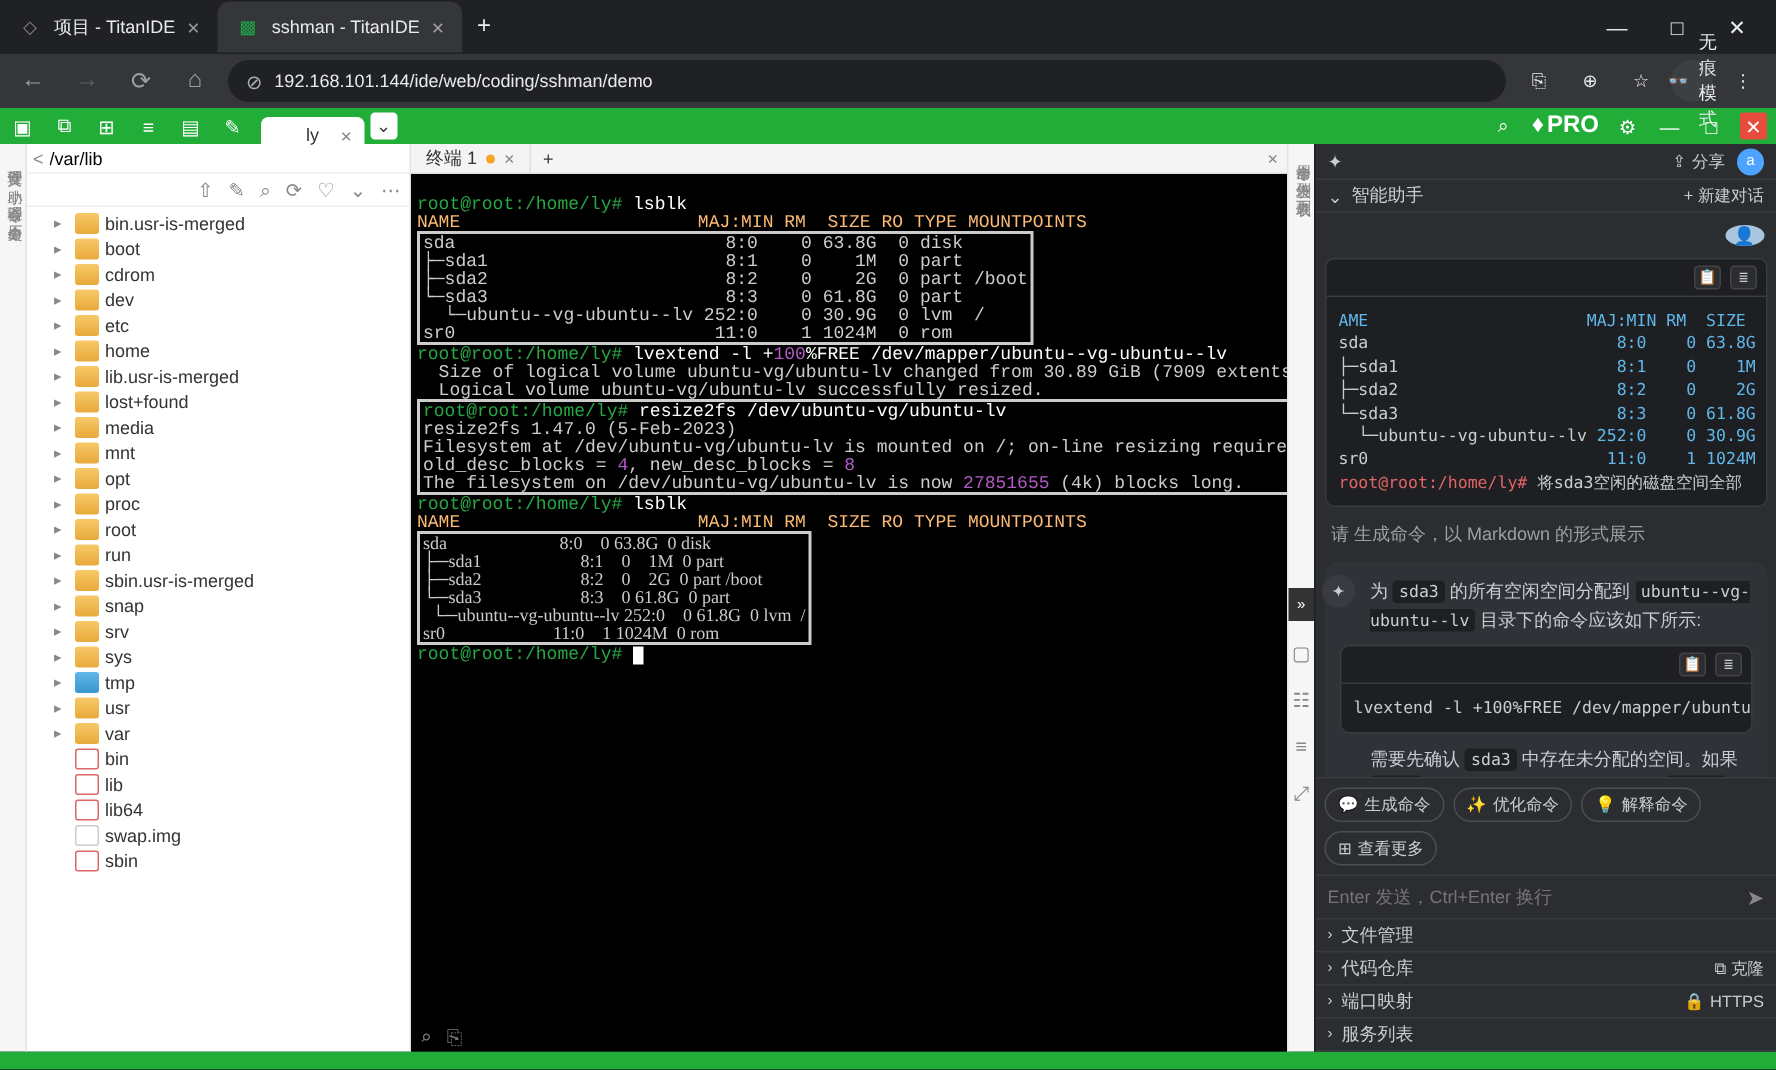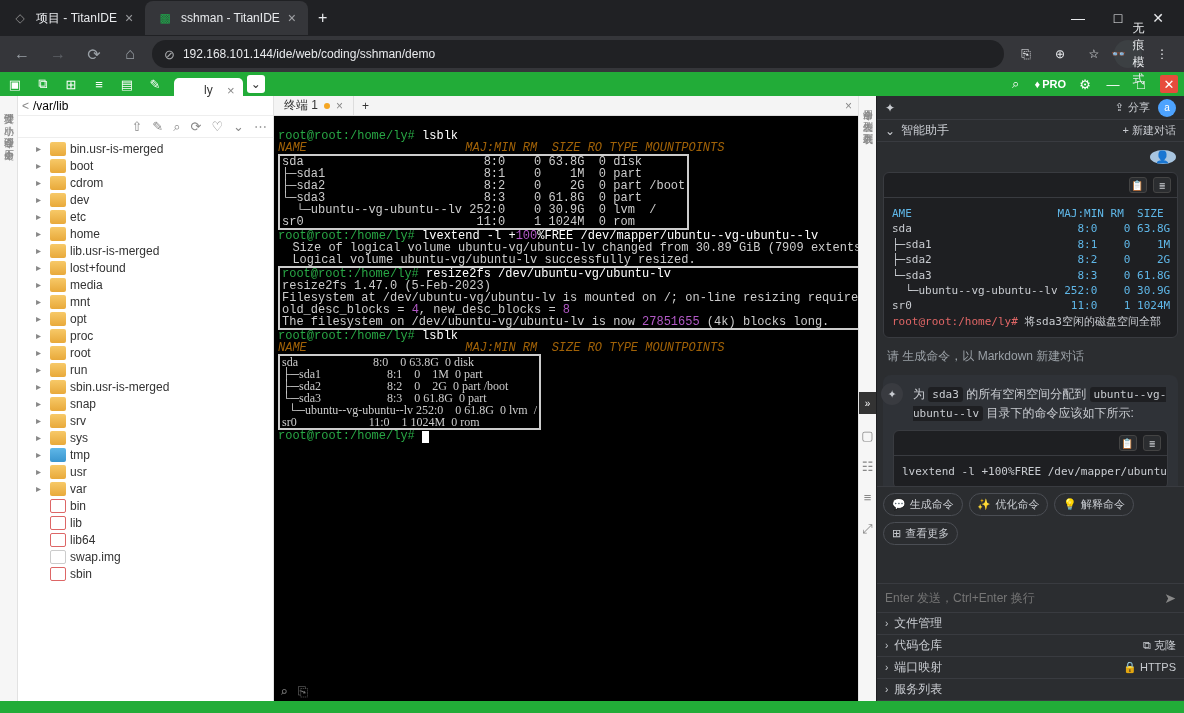--- a/index.html
+++ b/index.html
@@ -22,21 +22,21 @@
 .right-icons span { width: 28px; height: 28px; display: flex; align-items: center; justify-content: center; color: #e8eaed; cursor: pointer; }
 .incognito-pill { background: #3c4043; border-radius: 14px; padding: 3px 10px; display: flex; align-items: center; gap: 6px; font-size: 12px; }
 
 .ide-toolbar { height: 24px; background: #22ac38; display: flex; align-items: center; padding: 0 6px; gap: 10px; color: #fff; }
 .ide-toolbar .tb-icon { width: 18px; height: 18px; display: flex; align-items: center; justify-content: center; cursor: pointer; font-size: 13px; }
 .ide-toolbar .spacer { flex: 1; }
 .ide-tab-host { background: #22ac38; display: flex; align-items: center; height: 24px; }
 .ide-tab { background: #fff; color: #333; height: 24px; border-radius: 5px 5px 0 0; display: flex; align-items: center; padding: 0 30px 0 30px; gap: 30px; position: relative; margin-top: 12px; }
 .ide-tab .close { position: absolute; right: 8px; font-size: 13px; color: #888; cursor: pointer; }
 .tab-dropdown { background: #fff; color: #333; border-radius: 3px; width: 18px; height: 18px; display: flex; align-items: center; justify-content: center; margin-left: 4px; cursor: pointer; }
-.pro-badge { color: #fff; font-weight: bold; font-size: 11px; display: flex; align-items: center; gap: 2px;}
+.pro-badge { color: #fff; font-weight: bold; font-size: 16px; display: flex; align-items: center; gap: 2px;}
 .pro-badge::before { content: "♦"; }
 
 .main-row { display: flex; height: calc(713px - 36px - 36px - 24px - 12px); }
 .left-strip { width: 18px; background: #f6f6f6; border-right: 1px solid #e2e2e2; color: #888; display: flex; flex-direction: column; align-items: center; padding-top: 4px; font-size: 10px; }
 .left-strip div { writing-mode: vertical-rl; margin: 6px 0; cursor: pointer; }
 
 .filetree-panel { width: 256px; background: #fff; color: #333; display: flex; flex-direction: column; border-right: 1px solid #e2e2e2; }
 .path-row { height: 20px; border-bottom: 1px solid #eee; display: flex; align-items: center; padding: 0 4px; gap: 4px; font-size: 12px; }
 .path-input { flex: 1; border: none; outline: none; font-size: 12px; }
 .ft-toolbar { height: 22px; display: flex; align-items: center; justify-content: flex-end; gap: 10px; padding: 0 6px; color: #888; border-bottom: 1px solid #eee; }
@@ -54,21 +54,21 @@
 .term-tabs { height: 20px; background: #f4f4f4; display: flex; align-items: center; color: #333; font-size: 12px; border-bottom: 1px solid #ddd; }
 .term-tab { padding: 0 10px; height: 100%; display: flex; align-items: center; gap: 6px; border-right: 1px solid #ddd; cursor: pointer; }
 .term-tab .dot { width: 6px; height: 6px; border-radius: 50%; background: #f5a623; }
 .term-tab .x { color: #888; }
 .term-plus { padding: 0 8px; cursor: pointer; }
 .term-tabs .close-right { margin-left: auto; padding: 0 6px; color: #888; cursor: pointer; }
 
 .terminal { flex: 1; background: #000; color: #ccc; font-family: "Consolas","Courier New",monospace; font-size: 12px; line-height: 1.0; padding: 2px 4px; white-space: pre; overflow: hidden; position: relative; }
 .terminal .prompt { color: #28a745; }
 .terminal .cmd { color: #fff; }
-.terminal .hdr { color: #a16207; font-style: italic; }
+.terminal .hdr { color: #fdba74; }
 .terminal .num { color: #b259c6; }
 .terminal .box { border: 2px solid; padding: 0 2px; display: inline-block; }
 .box-yellow { border-color: #d4b12f; }
 .box-green { border-color: #1fa84a; }
 .box-red { border-color: #d13a2e; font-family: Liberation Serif, serif; }
 .cursor-block { display: inline-block; width: 7px; height: 12px; background: #fff; vertical-align: text-bottom; }
 .term-bottom-icons { position: absolute; bottom: 2px; left: 6px; display: flex; gap: 10px; color: #777; font-size: 13px; }
 
 .right-strip { width: 18px; background: #f6f6f6; border-left: 1px solid #e2e2e2; color: #888; display: flex; flex-direction: column; align-items: center; font-size: 10px; }
 .right-strip div { writing-mode: vertical-rl; margin: 6px 0; cursor: pointer; }
@@ -93,21 +93,21 @@
 .codeblock .promptc { color: #e06666; }
 
 .assistant-msg { background: #2f3237; border-radius: 8px; padding: 10px; position: relative; }
 .assistant-msg .bot-icon { position: absolute; left: -2px; top: 8px; width: 22px; height: 22px; border-radius: 50%; background: #393b40; display: flex; align-items: center; justify-content: center; font-size: 11px; }
 .assistant-msg .msg-content { margin-left: 20px; font-size: 12px; line-height: 1.5; word-break: break-all; }
 .inline-code { background: #1e1f22; padding: 1px 4px; border-radius: 3px; font-family: Consolas, monospace; font-size: 11px; }
 
 .action-buttons { display: flex; gap: 6px; padding: 6px; flex-wrap: wrap; border-top: 1px solid #393b40; }
 .action-btn { border: 1px solid #4b4e54; border-radius: 12px; padding: 3px 8px; display: flex; align-items: center; gap: 4px; font-size: 11px; cursor: pointer; background: #2b2d30; }
 
-.chat-input { border-top: 1px solid #393b40; padding: 6px 8px; display: flex; align-items: center; background: #2b2d30; margin-top: 32px; }
+.chat-input { border-top: 1px solid #393b40; padding: 6px 8px; display: flex; align-items: center; background: #2b2d30; }
 .chat-input input { flex: 1; background: transparent; border: none; outline: none; color: #c9ccd1; font-size: 12px; }
 .send-btn { color: #888; font-size: 14px; cursor: pointer; }
 
 .accordion { border-top: 1px solid #393b40; }
 .acc-item { height: 22px; display: flex; align-items: center; padding: 0 8px; border-bottom: 1px solid #393b40; cursor: pointer; font-size: 12px; }
 .acc-item .caret { margin-right: 6px; font-size: 10px; }
 .acc-item .right-label { margin-left: auto; font-size: 11px; display: flex; align-items: center; gap: 4px; }
 
 .statusbar { height: 12px; background: #22ac38; }
 </style>
@@ -415,21 +415,21 @@
         </div>
         <div class="cb-content"><span class="numc">AME                      MAJ:MIN RM  SIZE</span>
 sda                         <span class="numc">8:0</span>    <span class="numc">0 63.8G</span>
 ├─sda1                      <span class="numc">8:1</span>    <span class="numc">0    1M</span>
 ├─sda2                      <span class="numc">8:2</span>    <span class="numc">0    2G</span>
 └─sda3                      <span class="numc">8:3</span>    <span class="numc">0 61.8G</span>
   └─ubuntu--vg-ubuntu--lv <span class="numc">252:0</span>    <span class="numc">0 30.9G</span>
 sr0                        <span class="numc">11:0</span>    <span class="numc">1 1024M</span>
 <span class="promptc">root@root:/home/ly#</span> 将sda3空闲的磁盘空间全部</div>
       </div>
-      <div style="color:#9aa0a6;padding:2px 4px;">请 生成命令，以 Markdown 新建对话</div>
+      <div style="color:#9aa0a6;padding:2px 4px;">请 生成命令，以 Markdown 的形式展示</div>
 
       <div class="assistant-msg">
         <span class="bot-icon">✦</span>
         <div class="msg-content">
           <span>为 </span><span class="inline-code">sda3</span><span> 的所有空闲空间分配到 </span><span class="inline-code">ubuntu--vg-ubuntu--lv</span><span> 目录下的命令应该如下所示:</span>
           <div class="codeblock" style="margin:8px 0 8px -20px;">
             <div class="cb-toolbar">
               <span>📋</span>
               <span>≣</span>
             </div>

